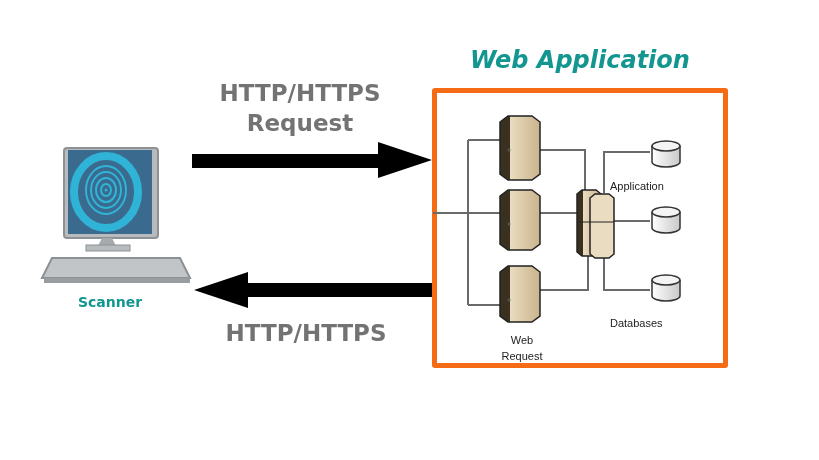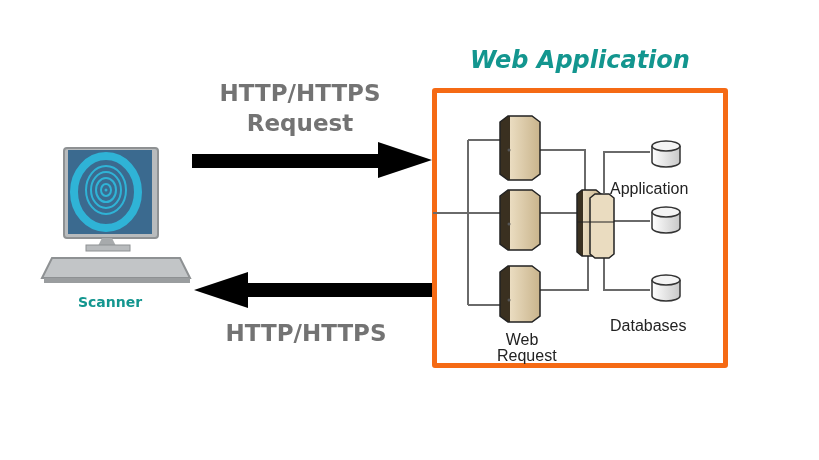--- a/index.html
+++ b/index.html
@@ -1,20 +1,20 @@
 <!DOCTYPE html>
 <html><head>
 <meta charset="utf-8">
 <style>
   html, body { margin: 0; padding: 0; background: #ffffff; }
   body { width: 819px; height: 460px; position: relative; overflow: hidden; font-family: "DejaVu Sans", sans-serif; }
   .abs { position: absolute; }
   .label-big { font-family: "DejaVu Sans", sans-serif; font-weight: bold; color: #737373; font-size: 23px; text-align: center; line-height: 30px; }
   .teal { color: #13968f; font-weight: bold; font-family: "DejaVu Sans", sans-serif; }
-  .small { font-family: "Liberation Sans", sans-serif; font-size: 16px; color: #222; }
+  .small { font-family: "Liberation Sans", sans-serif; font-size: 11px; color: #222; }
   #webapp-box { left: 432px; top: 88px; width: 296px; height: 280px; border: 5px solid #f56a14; border-radius: 3px; box-sizing: border-box; }
   svg { position: absolute; left: 0; top: 0; overflow: visible; }
 </style>
 </head>
 <body>
 
 <svg width="819" height="460">
 
   <rect x="64" y="148" width="94" height="90" rx="3" fill="#b8bbbd" stroke="#8e9193" stroke-width="2"></rect>
   <rect x="68" y="150" width="84" height="84" fill="#3b6a8f"></rect>

